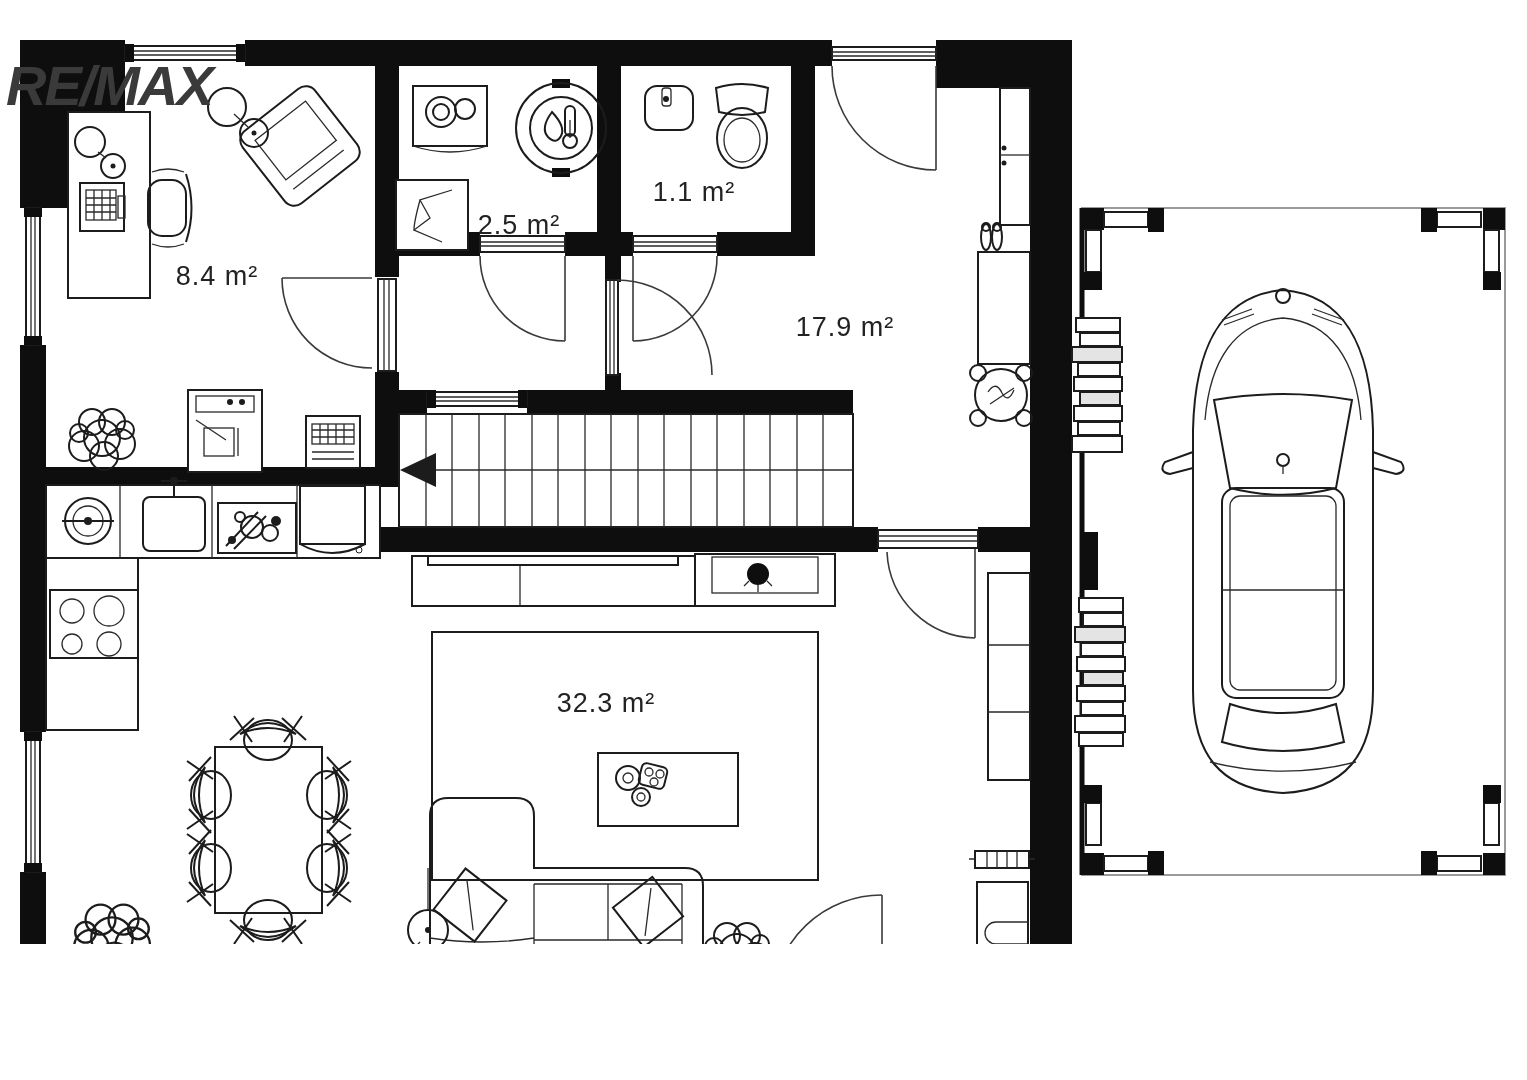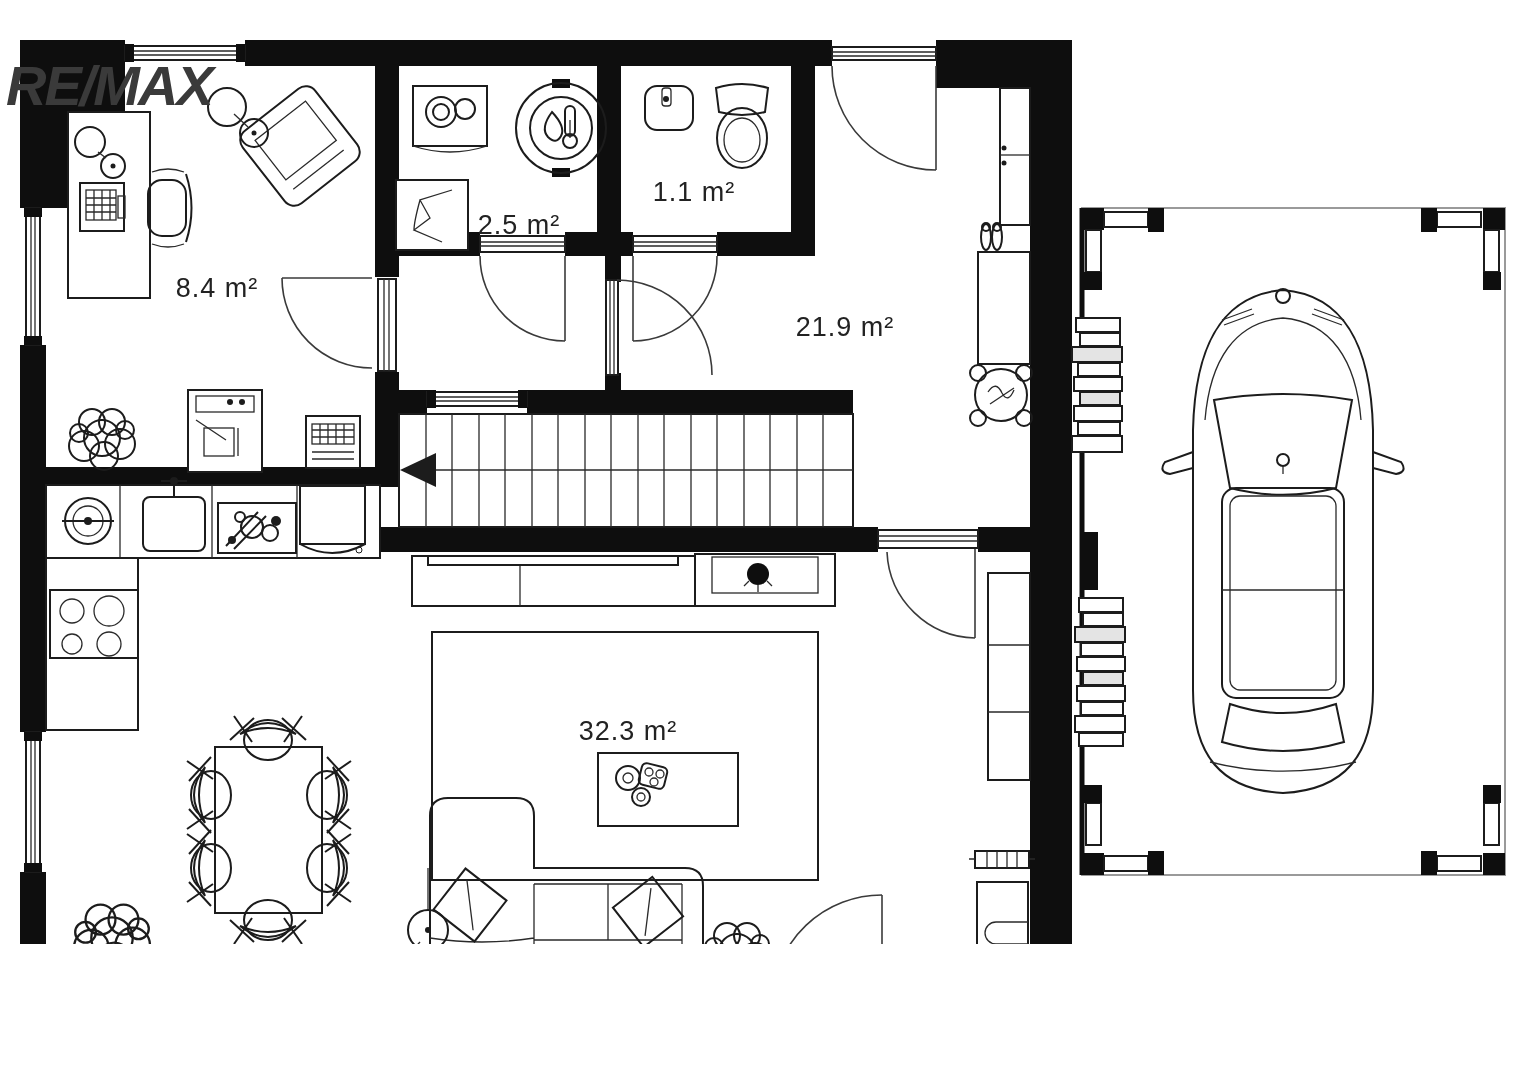--- a/index.html
+++ b/index.html
@@ -443,18 +443,18 @@
       <path class="ln" d="M 1373 452 L 1401 462 Q 1408 472 1396 474 L 1373 468 Z" fill="#fff"></path>
       <circle class="ln" cx="1283" cy="296" r="7"></circle>
       <path class="thin" d="M 1222 320 L 1252 309 M 1224 325 L 1254 314 M 1344 320 L 1314 309 M 1342 325 L 1312 314"></path>
       <circle class="ln" cx="1283" cy="460" r="6"></circle>
           <path class="thin" d="M 1283 466 V 474"></path>
     </g>
   </g>
 </svg>
 
 <div class="logo">RE/MAX</div>
-<div class="room-label" style="left:217px;top:288px;text-align:right;">8.4 m²</div>
+<div class="room-label" style="left:217px;top:276px;text-align:right;">8.4 m²</div>
 <div class="room-label" style="left:519px;top:197px;margin-top:28px;">2.5 m²</div>
 <div class="room-label" style="left:694px;top:192px;">1.1 m²</div>
-<div class="room-label" style="left:845px;top:327px;">21.9 m²</div>
-<div class="room-label" style="left:606px;top:731px;margin-left:22px;">32.3 m²</div>
+<div class="room-label" style="left:845px;top:327px;">17.9 m²</div>
+<div class="room-label" style="left:606px;top:703px;">32.3 m²</div>
 </div>
 
 </body></html>

